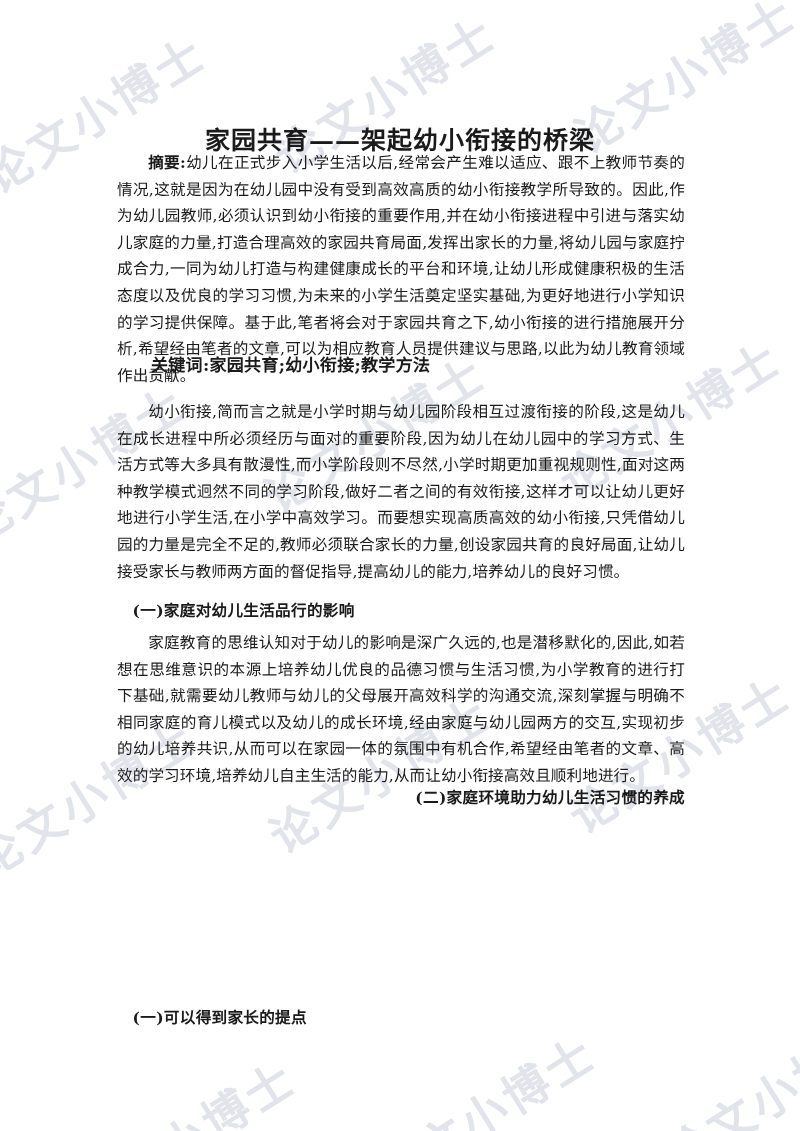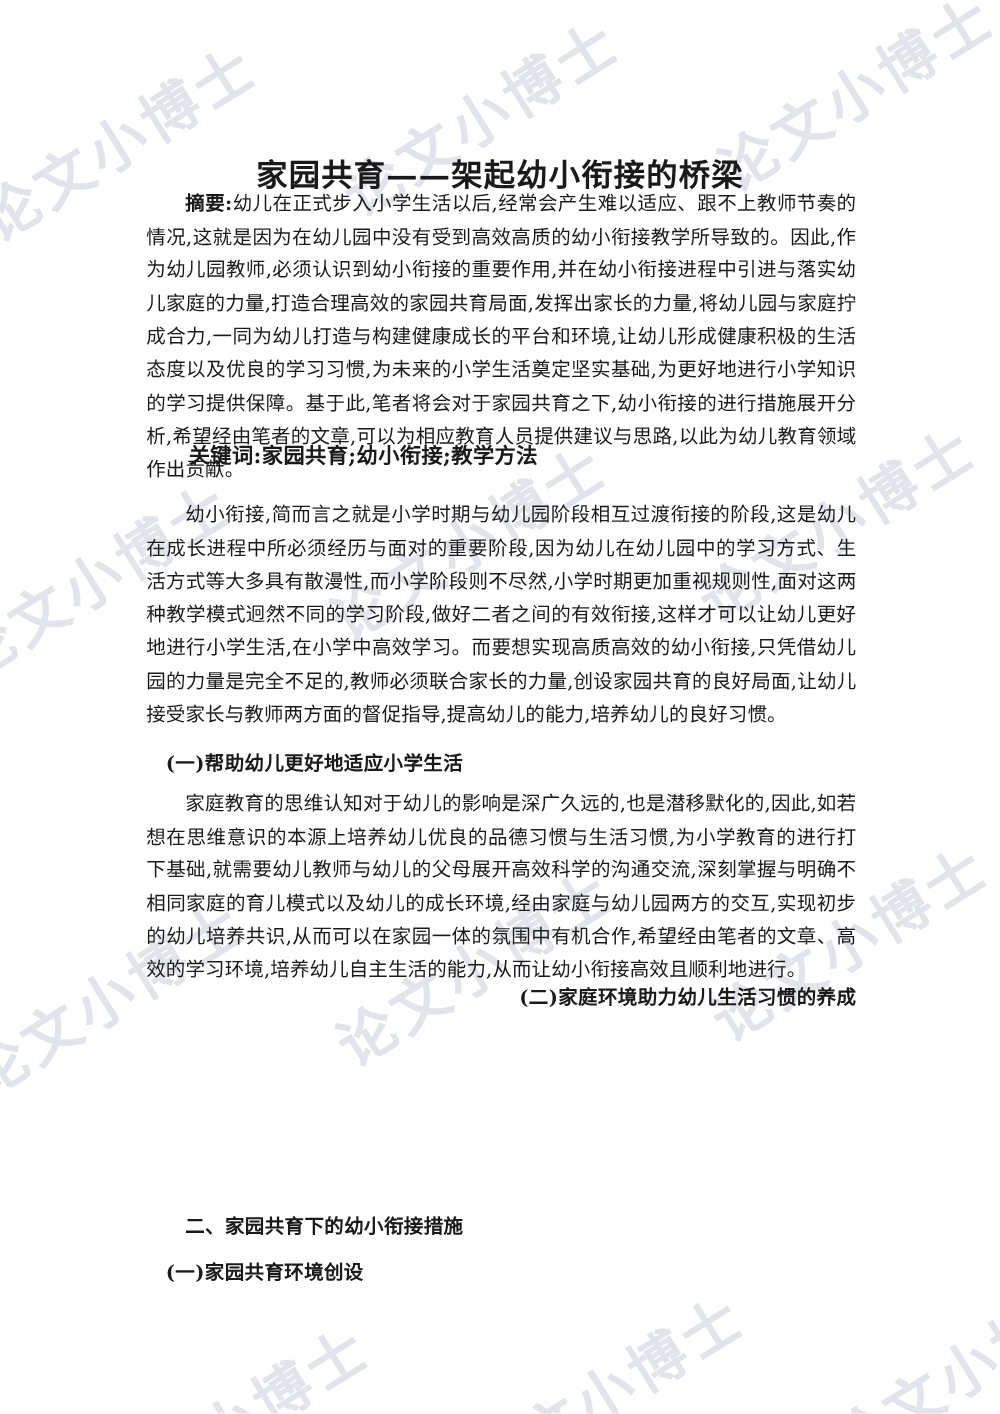--- a/index.html
+++ b/index.html
@@ -146,34 +146,31 @@
     <div class="col" id="block-keywords">
       <p class="kw"><span>关键词:</span><span>家园共育;幼小衔接;教学方法</span></p>
     </div>
 
     <div class="col" id="block-intro">
       <p class="para">幼小衔接,简而言之就是小学时期与幼儿园阶段相互过渡衔接的阶段,这是幼儿在成长进程中所必须经历与面对的重要阶段,因为幼儿在幼儿园中的学习方式、生活方式等大多具有散漫性,而小学阶段则不尽然,小学时期更加重视规则性,面对这两种教学模式迥然不同的学习阶段,做好二者之间的有效衔接,这样才可以让幼儿更好地进行小学生活,在小学中高效学习。而要想实现高质高效的幼小衔接,只凭借幼儿园的力量是完全不足的,教师必须联合家长的力量,创设家园共育的良好局面,让幼儿接受家长与教师两方面的督促指导,提高幼儿的能力,培养幼儿的良好习惯。</p>
     </div>
 
 
     <div class="col" id="block-h1-1">
-      <h3 class="h-sub">(一)帮助幼儿更好地适应小学生活</h3>
+      <h3 class="h-sub">(一)家庭对幼儿生活品行的影响</h3>
     </div>
 
     <div class="col" id="block-p1">
       <p class="para">家庭教育的思维认知对于幼儿的影响是深广久远的,也是潜移默化的,因此,如若想在思维意识的本源上培养幼儿优良的品德习惯与生活习惯,为小学教育的进行打下基础,就需要幼儿教师与幼儿的父母展开高效科学的沟通交流,深刻掌握与明确不相同家庭的育儿模式以及幼儿的成长环境,经由家庭与幼儿园两方的交互,实现初步的幼儿培养共识,从而可以在家园一体的氛围中有机合作,希望经由笔者的文章、高效的学习环境,培养幼儿自主生活的能力,从而让幼小衔接高效且顺利地进行。</p>
     </div>
 
     <div class="col" id="block-h1-2">
       <h3 class="h-sub">(二)家庭环境助力幼儿生活习惯的养成</h3>
     </div>
 
 
-    <div class="col" id="block-h2">
-      <h2 class="h-section">二、家园共育下的幼小衔接措施</h2>
-    </div>
 
     <div class="col" id="block-h2-1">
-      <h3 class="h-sub">(一)家园共育环境创设</h3>
+      <h3 class="h-sub">(一)可以得到家长的提点</h3>
     </div>
 
   </div>
 </div>
 
 </body></html>

